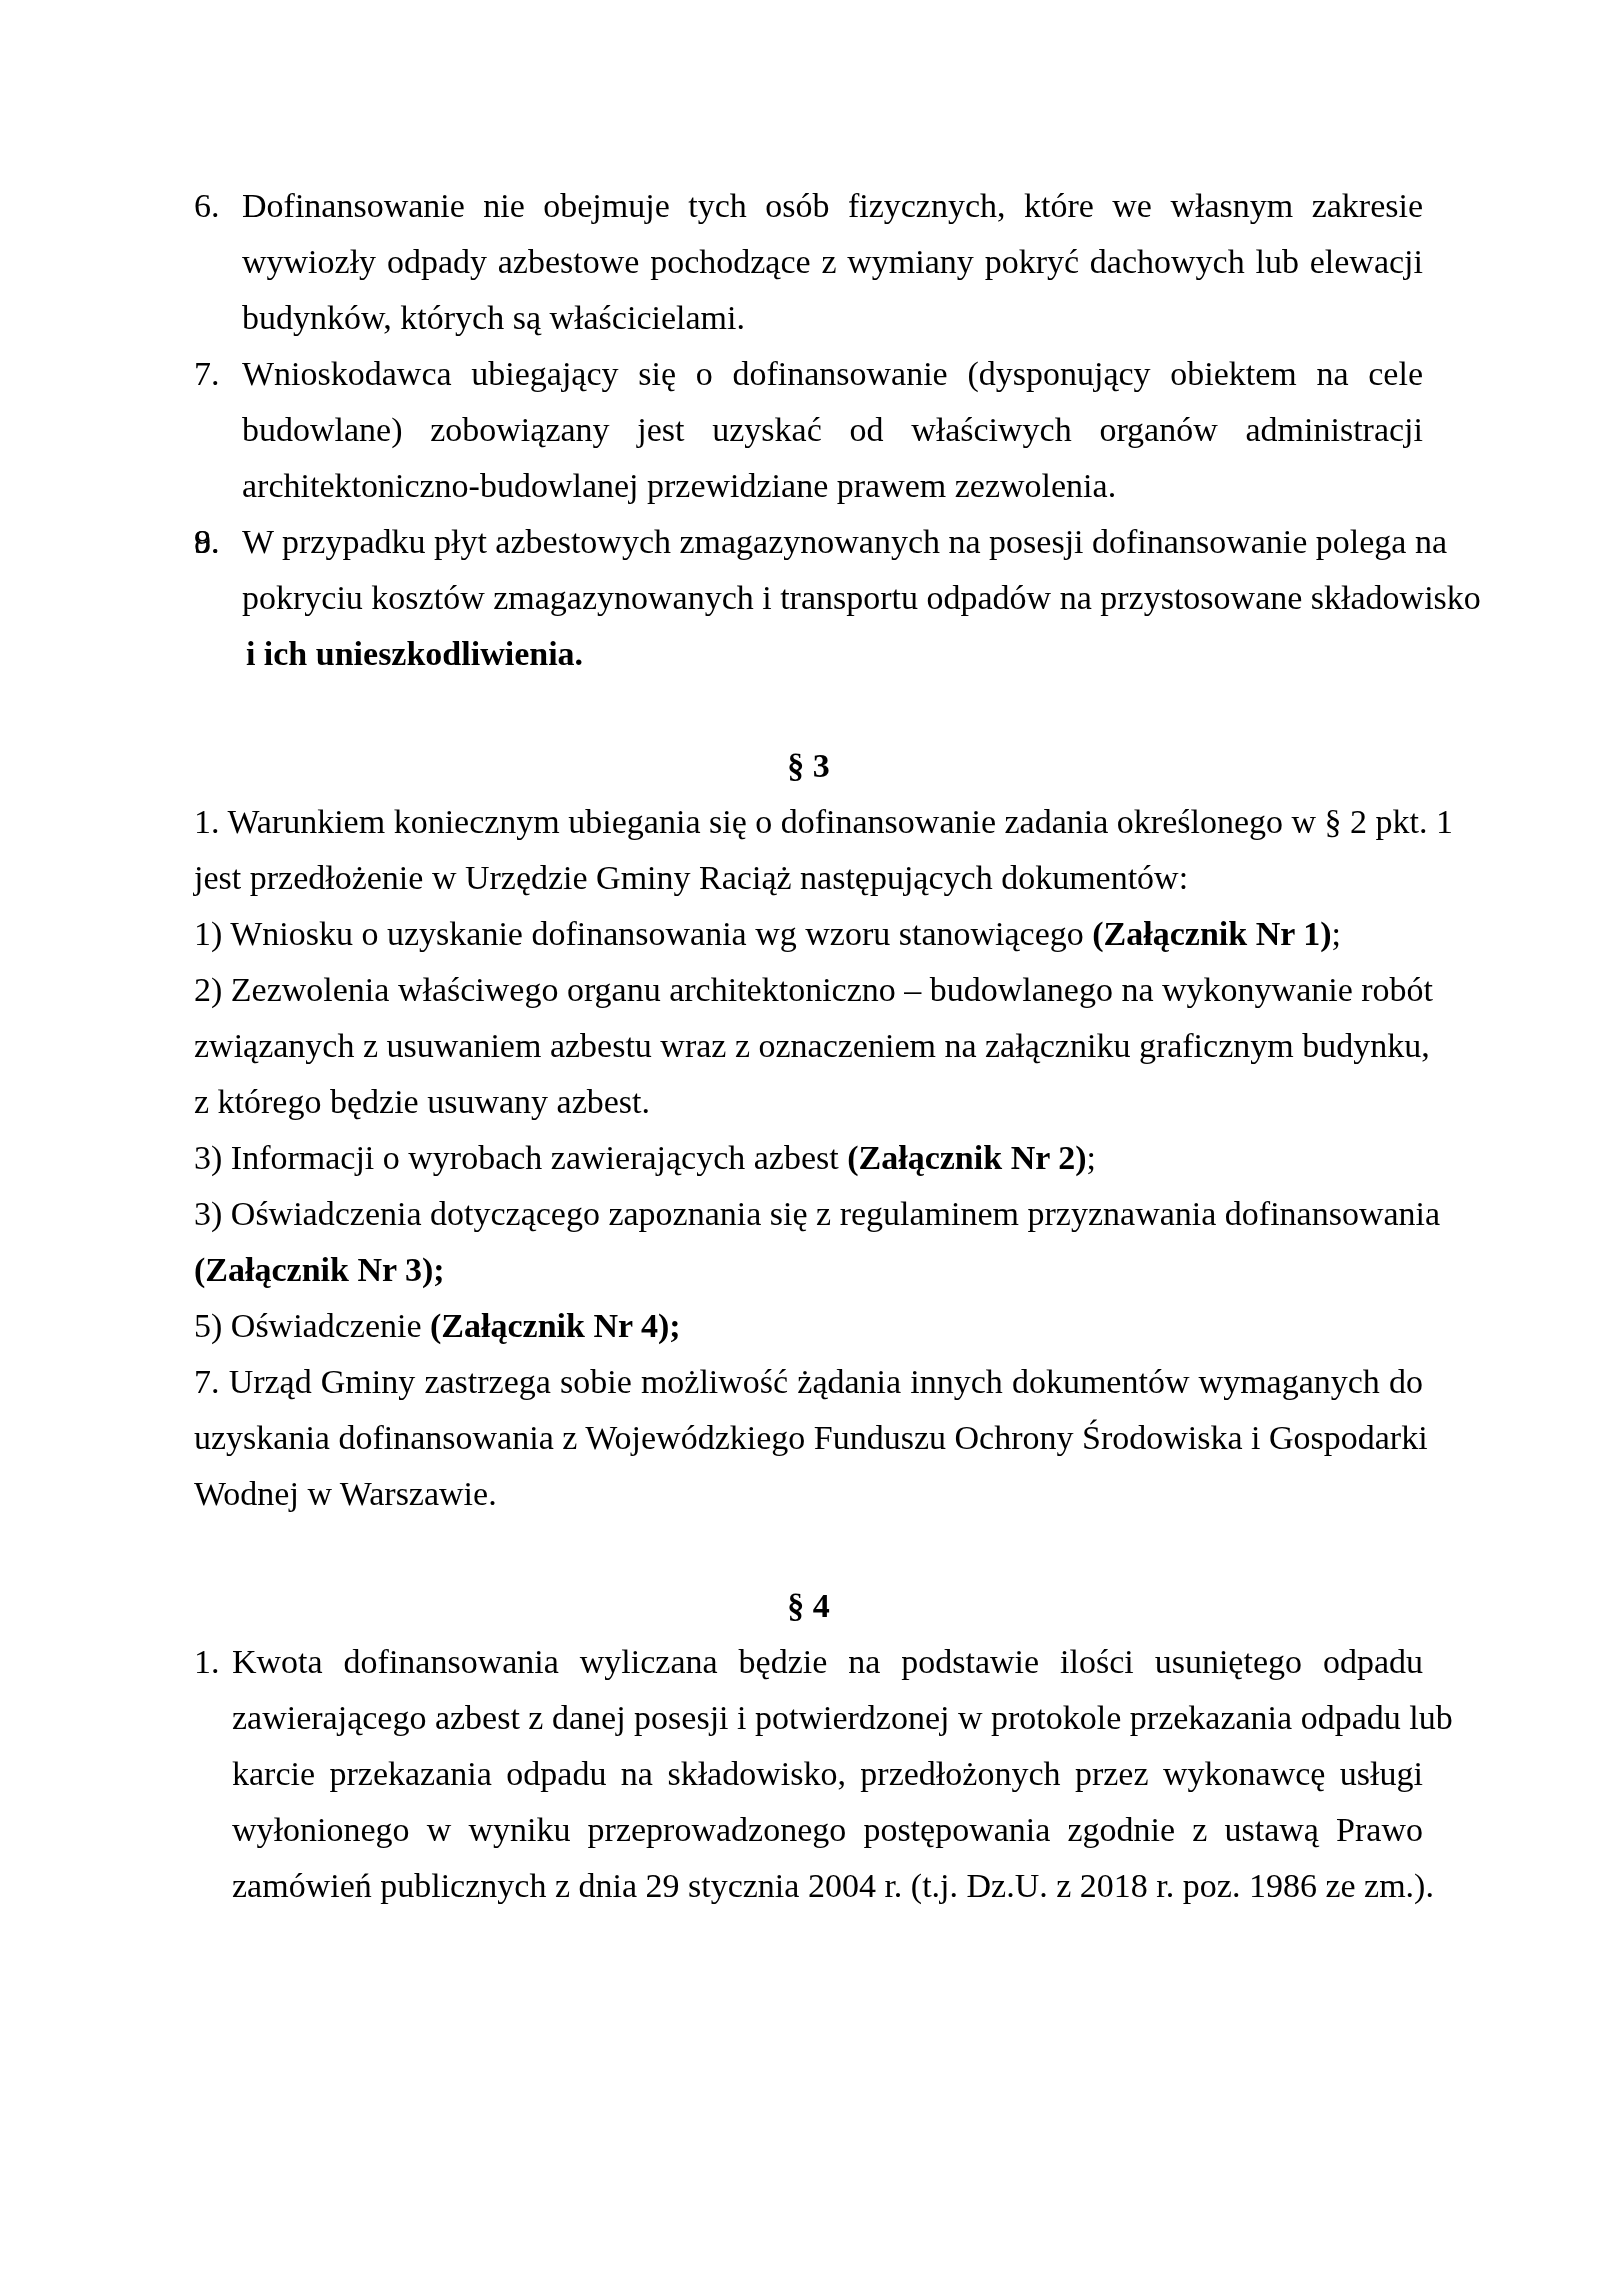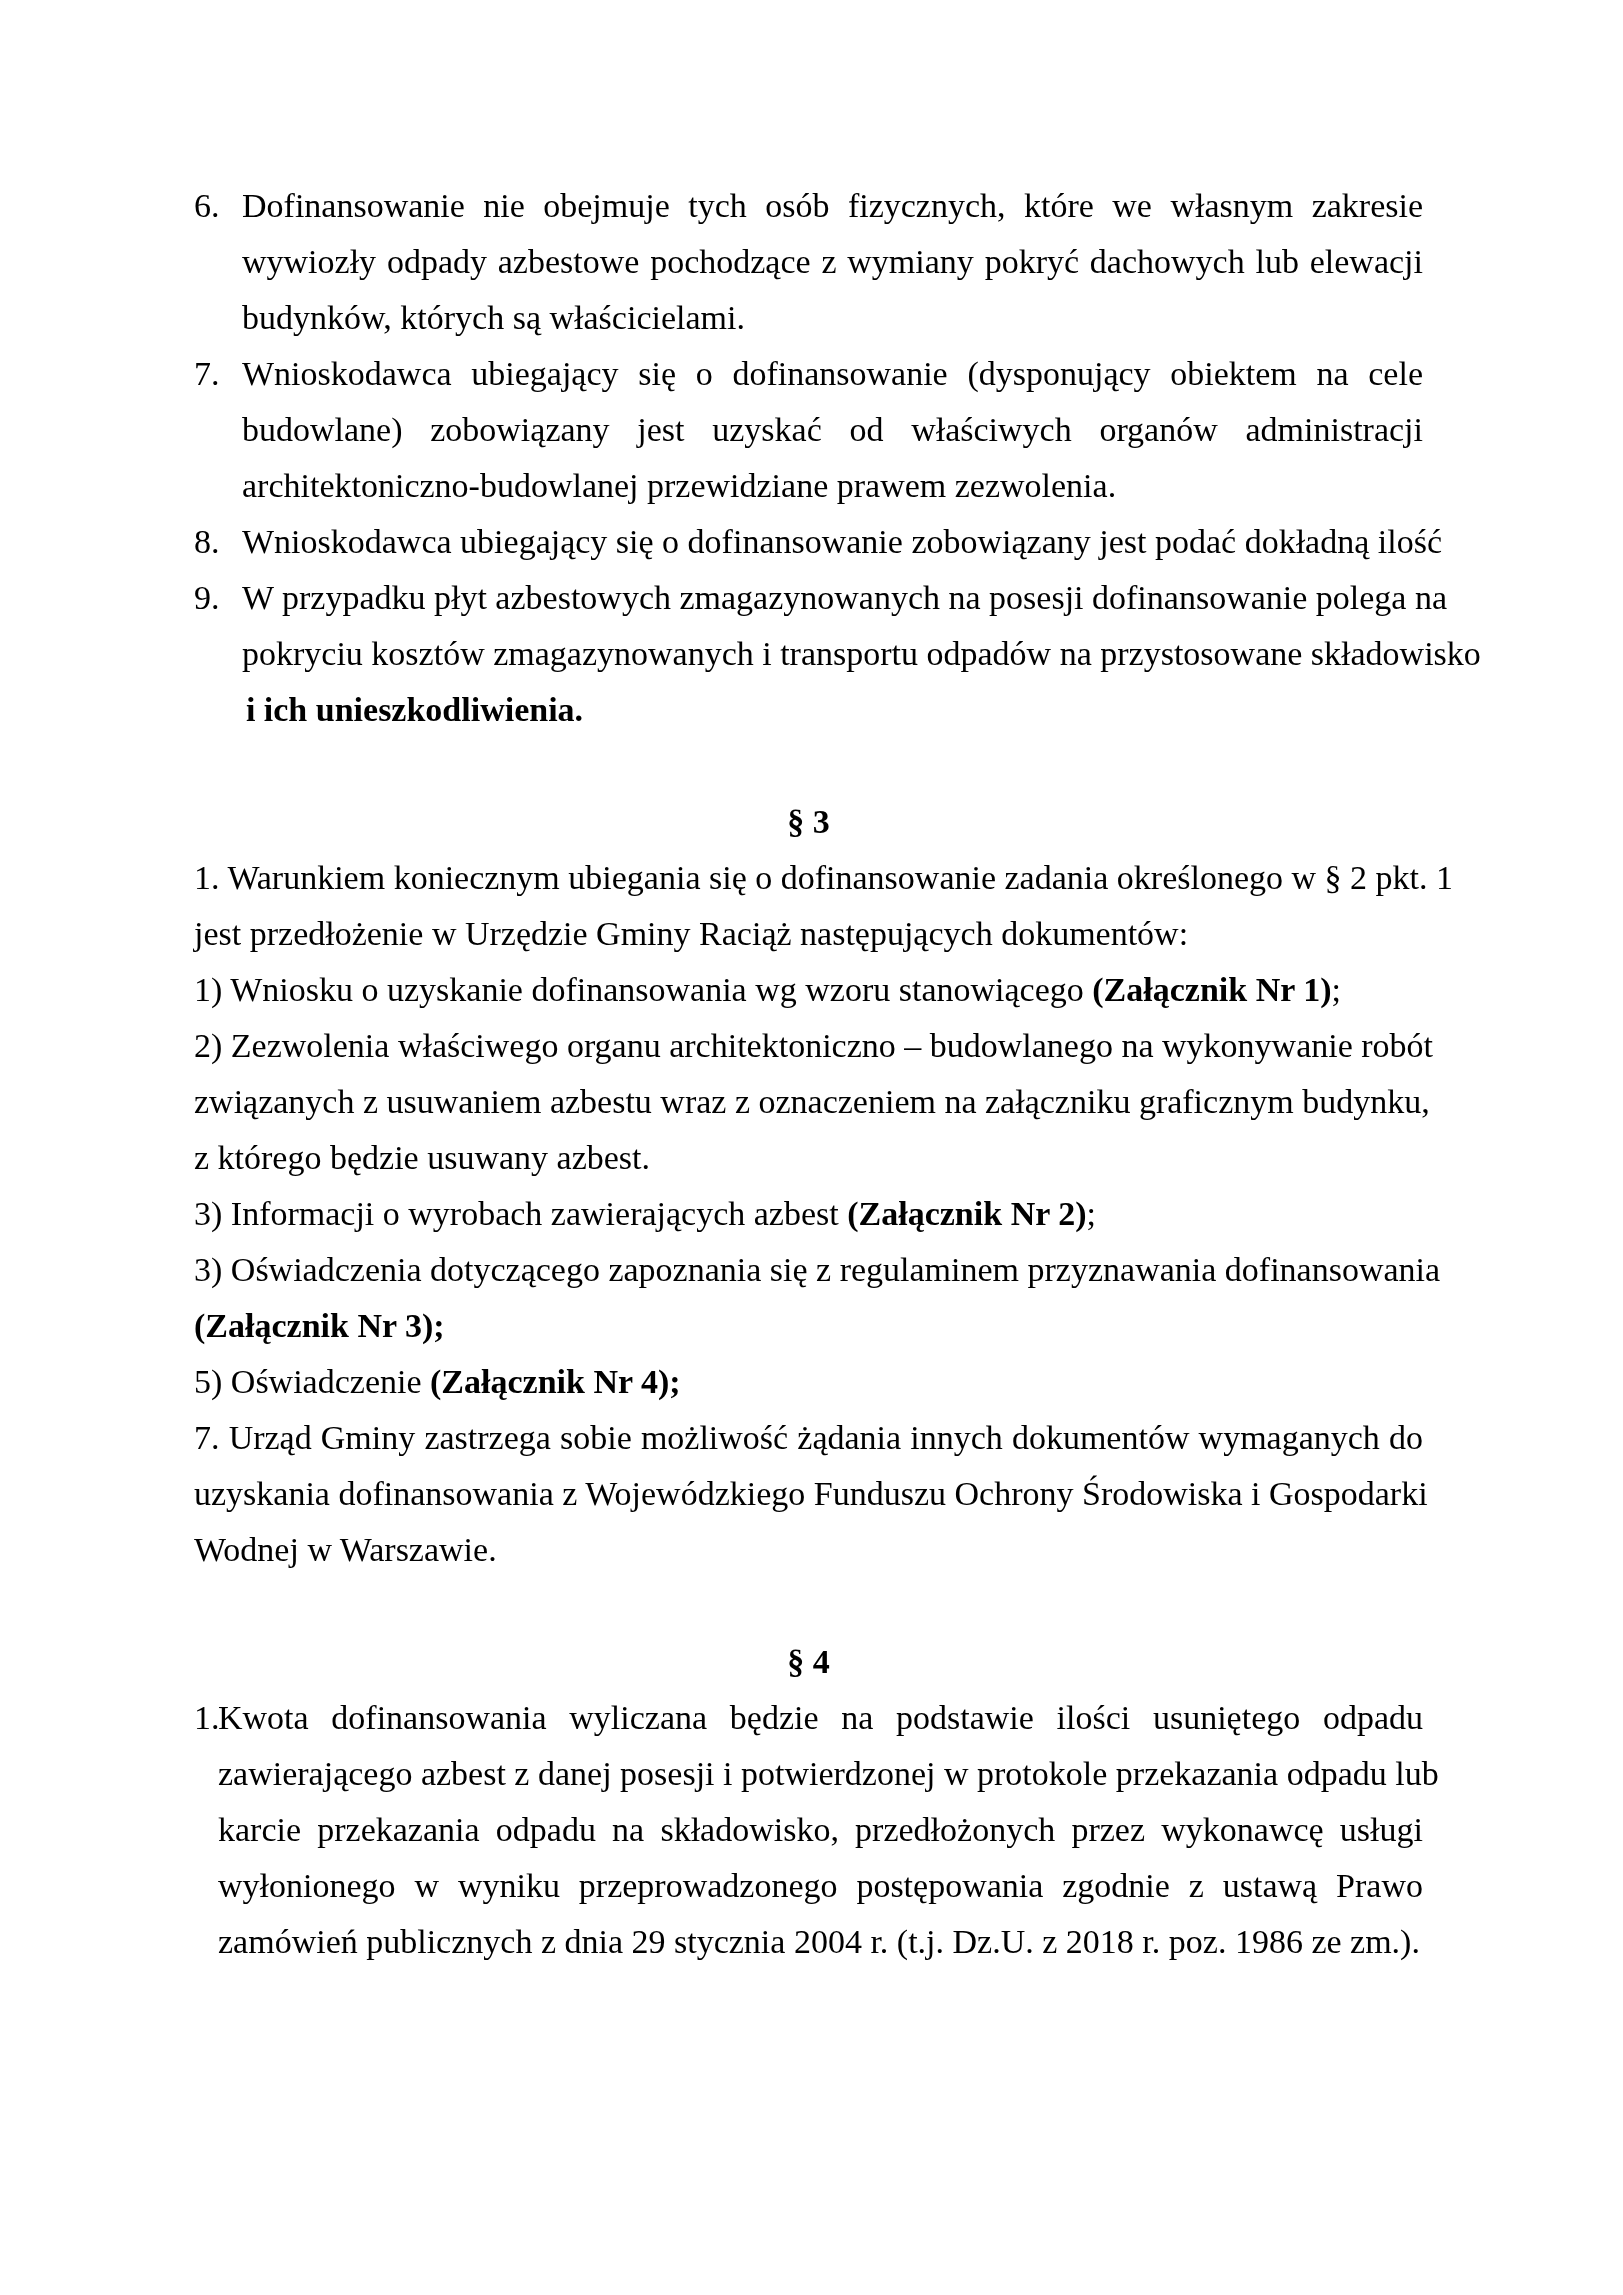--- a/index.html
+++ b/index.html
@@ -36,21 +36,21 @@
   }
   .num-list .num {
     position: absolute;
     left: 0;
     top: 0;
     line-height: 56px;
   }
   .num-list .body {
     margin-left: 48px;
   }
-  .num-list.sec4 .body { margin-left: 24px; }
+  .num-list.sec4 .body { margin-left: 38px; }
   .num-list .body .line.extra-indent { padding-left: 3.9px; font-weight: bold; }
   .heading {
     text-align: center;
     font-weight: bold;
     line-height: 56px;
     height: 56px;
   }
   .gap { height: 56px; }
   b { font-weight: bold; margin-top: 12px; }
   sup { font-size: 60%; line-height: 0; vertical-align: 0.7em; }
@@ -77,21 +77,20 @@
       <div class="body">
         <div class="line just">Wnioskodawca ubiegający się o dofinansowanie (dysponujący obiektem na cele</div>
         <div class="line just">budowlane) zobowiązany jest uzyskać od właściwych organów administracji</div>
         <div class="line">architektoniczno-budowlanej przewidziane prawem zezwolenia.</div>
       </div>
     </div>
 
     <div class="item">
       <span class="num">8.</span>
       <div class="body">
-        <div class="line just">Wnioskodawca ubiegający się o dofinansowanie zobowiązany jest podać dokładną ilość</div>
       </div>
     </div>
 
     <div class="item">
       <span class="num">9.</span>
       <div class="body">
         <div class="line just">W przypadku płyt azbestowych zmagazynowanych na posesji dofinansowanie polega na</div>
         <div class="line just">pokryciu kosztów zmagazynowanych i transportu odpadów na przystosowane składowisko</div>
         <div class="line extra-indent">i ich unieszkodliwienia.</div>
       </div>

